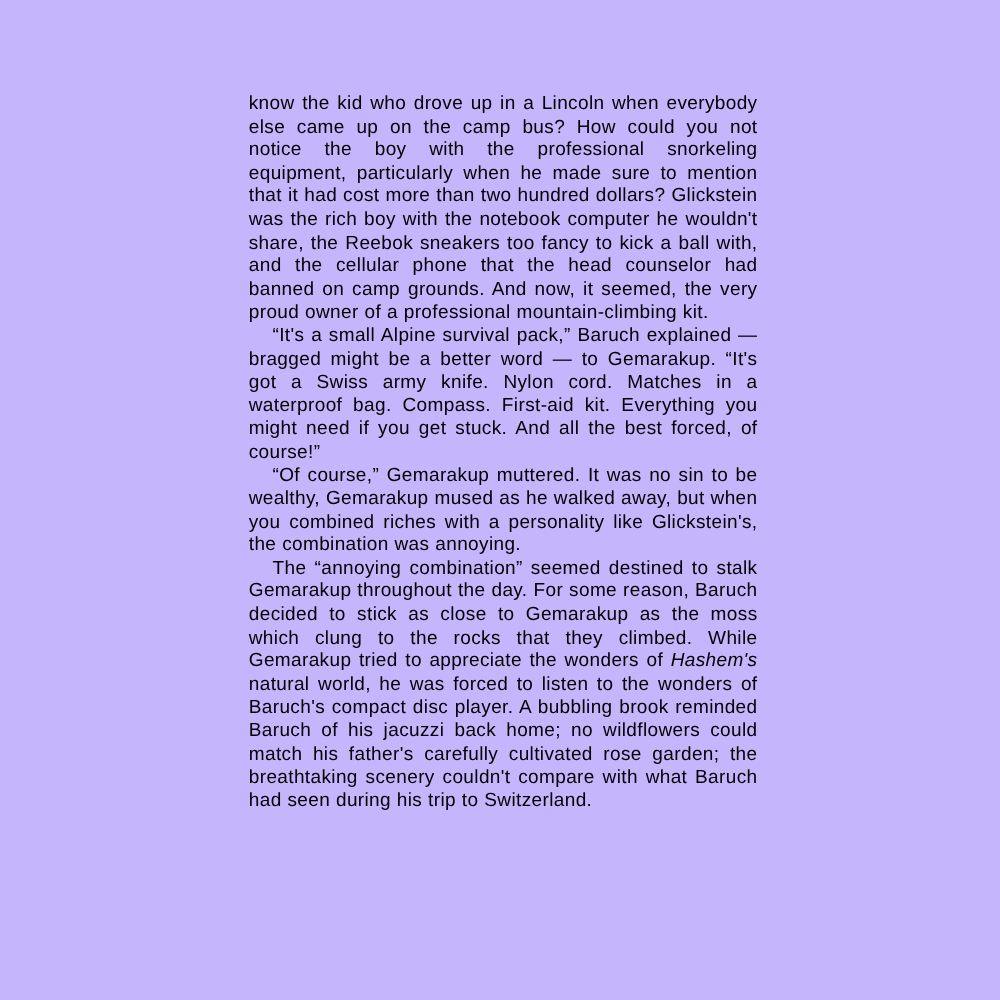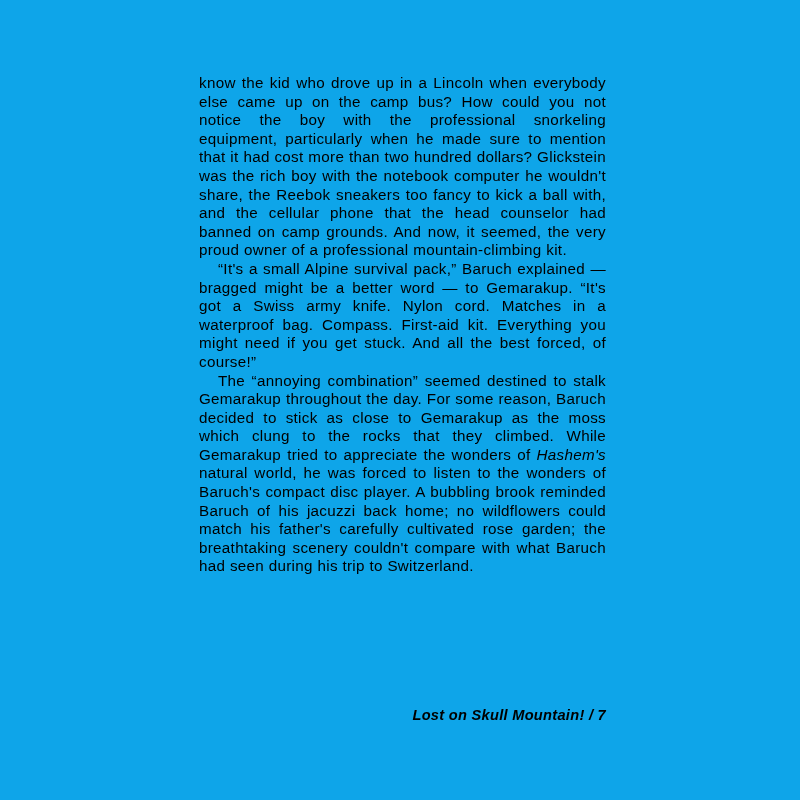--- a/index.html
+++ b/index.html
@@ -12,21 +12,21 @@
     background: #ffffff;
     font-family: "Liberation Sans", sans-serif;
     color: #000000;
     overflow: hidden;
   }
 
   .page {
     position: relative;
     width: 800px;
     height: 800px;
-    background: #0ea5e9;
+    background: #c4b5fd;
   }
 
   .text-column {
     position: absolute;
     left: 199px;
     top: 74px;
     width: 407px;
   }
 
   .para {
@@ -67,21 +67,21 @@
 <body>
 
 <div class="page">
 
   <div class="text-column">
 
     <p class="para">know the kid who drove up in a Lincoln when everybody else came up on the camp bus? How could you not notice the boy with the professional snorkeling equipment, particularly when he made sure to mention that it had cost more than two hundred dollars? Glickstein was the rich boy with the notebook computer he wouldn't share, the Reebok sneakers too fancy to kick a ball with, and the cellular phone that the head counselor had banned on camp grounds. And now, it seemed, the very proud owner of a professional mountain-climbing kit.</p>
 
     <p class="para indent">“It's a small Alpine survival pack,” Baruch explained — bragged might be a better word — to Gemarakup. “It's got a Swiss army knife. Nylon cord. Matches in a waterproof bag. Compass. First-aid kit. Everything you might need if you get stuck. And all the best forced, of course!”</p>
 
+    <p class="para indent">“Of course,” Gemarakup muttered. It was no sin to be wealthy, Gemarakup mused as he walked away, but when you combined riches with a personality like Glickstein's, the combination was annoying.</p>
 
     <p class="para indent">The “annoying combination” seemed destined to stalk Gemarakup throughout the day. For some reason, Baruch decided to stick as close to Gemarakup as the moss which clung to the rocks that they climbed. While Gemarakup tried to appreciate the wonders of <i>Hashem's</i> natural world, he was forced to listen to the wonders of Baruch's compact disc player. A bubbling brook reminded Baruch of his jacuzzi back home; no wildflowers could match his father's carefully cultivated rose garden; the breathtaking scenery couldn't compare with what Baruch had seen during his trip to Switzerland.</p>
 
 
   </div>
 
-  <div class="footer">Lost on Skull Mountain! / 7</div>
 
 </div>
 
 </body></html>

